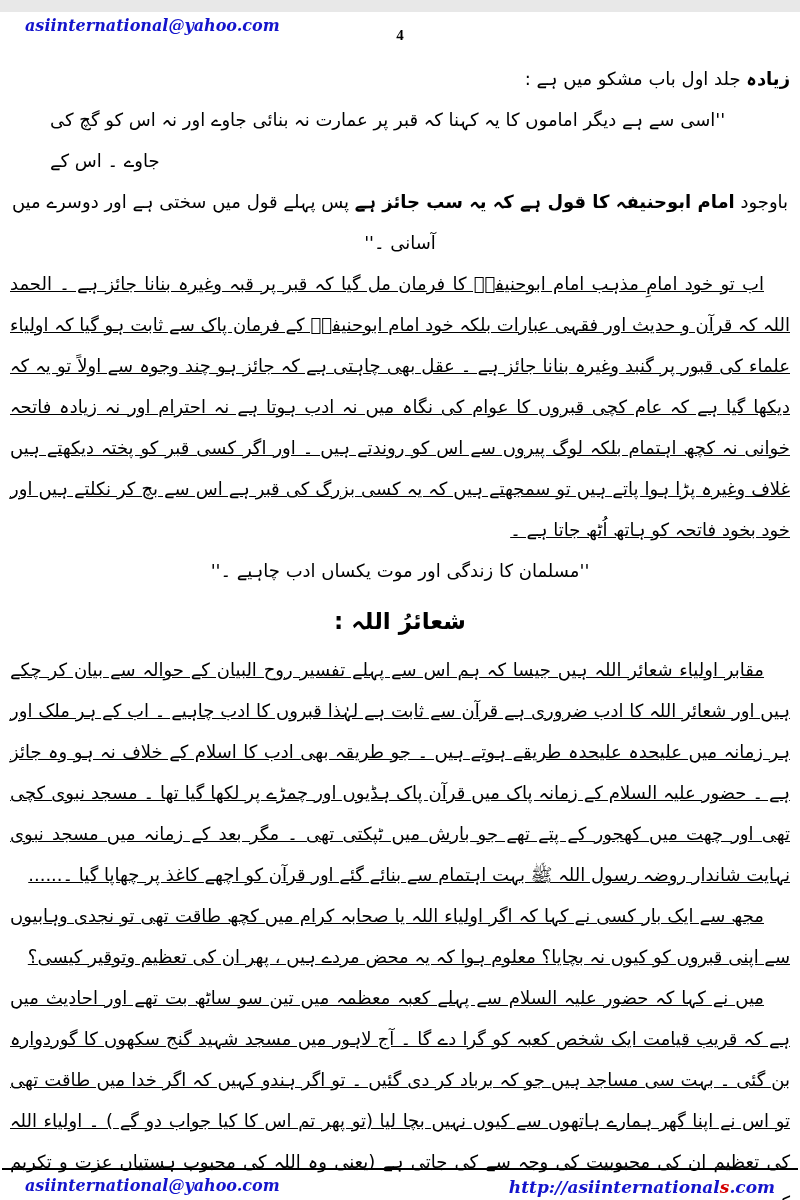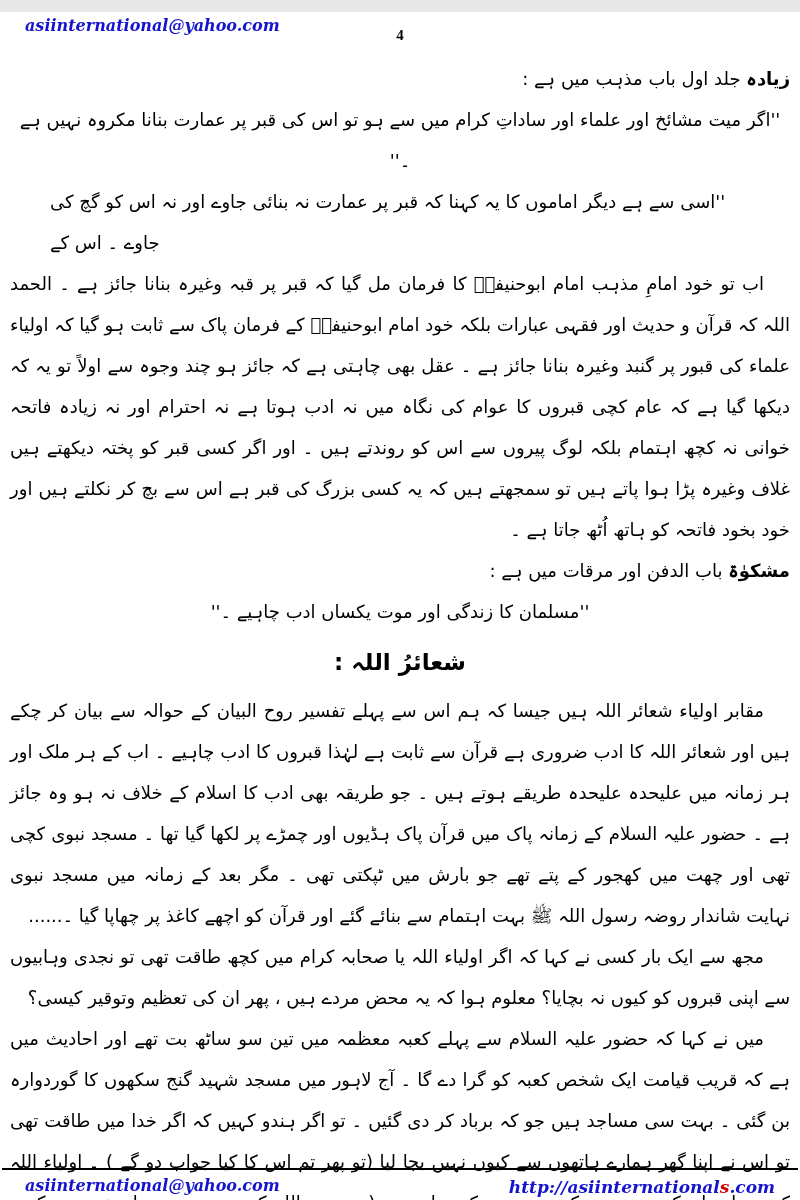--- a/index.html
+++ b/index.html
@@ -19,21 +19,21 @@
     position:absolute;left:0;right:0;top:15px;text-align:center;
     font-family:"Liberation Serif",serif;font-weight:bold;font-size:15px;
   }
   
   .content{
     direction:rtl;padding:0 10px;font-size:18px;line-height:41px;
   }
   .line-right{text-align:right;}
   .quote-line1{text-align:left;padding-right:34px;padding-left:40px;}
   .quote-center{text-align:center;}
-  .justified{text-align:justify;text-indent:26px;}
+  .justified{text-align:justify;text-indent:26px;text-decoration:underline;}
   .b{font-weight:bold;}
   .heading{
     font-size:23px;font-weight:bold;text-align:center;line-height:52px;
     margin:4px 0 2px 0;
   }
   .footer{position:absolute;left:0;right:0;bottom:8px;}
   .footer-rule{border:none;border-top:2px solid #000;margin:0 2px 6px 2px;}
   .footer-links{position:relative;height:28px;}
   .footer-email{
     position:absolute;left:25px;top:0;
@@ -53,34 +53,33 @@
 <div class="page">
 
   <div class="header">
     <a class="header-email" href="#">asiinternational@yahoo.com</a>
     <div class="page-num">4</div>
   </div>
 
   <div class="content">
 
     <div class="line-right">
-      <span class="b">زیادہ</span><span> جلد اول باب مذہب میں ہے :</span>
+      <span class="b">زیادہ</span><span> جلد اول باب مشکو میں ہے :</span>
     </div>
 
-    <div class="quote-center">''اگر میت مشائخ اور علماء اور ساداتِ کرام میں سے ہو تو اس کی قبر پر عمارت بنانا مکروہ نہیں ہے ۔''</div>
 
 
     <div class="quote-line1">''اسی سے ہے دیگر اماموں کا یہ کہنا کہ قبر پر عمارت نہ بنائی جاوے اور نہ اس کو گچ کی جاوے ۔ اس کے</div>
 
+    <div class="quote-center">
+      <span>باوجود </span><span class="b">امام ابوحنیفہ کا قول ہے کہ یہ سب جائز ہے</span><span> پس پہلے قول میں سختی ہے اور دوسرے میں آسانی ۔''</span>
+    </div>
 
     <div class="justified">اب تو خود امامِ مذہب امام ابوحنیفہؒ کا فرمان مل گیا کہ قبر پر قبہ وغیرہ بنانا جائز ہے ۔ الحمد اللہ کہ قرآن و حدیث اور فقہی عبارات بلکہ خود امام ابوحنیفہؒ کے فرمان پاک سے ثابت ہو گیا کہ اولیاء علماء کی قبور پر گنبد وغیرہ بنانا جائز ہے ۔ عقل بھی چاہتی ہے کہ جائز ہو چند وجوہ سے اولاً تو یہ کہ دیکھا گیا ہے کہ عام کچی قبروں کا عوام کی نگاہ میں نہ ادب ہوتا ہے نہ احترام اور نہ زیادہ فاتحہ خوانی نہ کچھ اہتمام بلکہ لوگ پیروں سے اس کو روندتے ہیں ۔ اور اگر کسی قبر کو پختہ دیکھتے ہیں غلاف وغیرہ پڑا ہوا پاتے ہیں تو سمجھتے ہیں کہ یہ کسی بزرگ کی قبر ہے اس سے بچ کر نکلتے ہیں اور خود بخود فاتحہ کو ہاتھ اُٹھ جاتا ہے ۔</div>
 
-    <div class="line-right">
-      <span class="b">مشکوٰۃ</span><span> باب الدفن اور مرقات میں ہے :</span>
-    </div>
 
     <div class="quote-center">''مسلمان کا زندگی اور موت یکساں ادب چاہیے ۔''</div>
 
     <div class="heading">شعائرُ اللہ :</div>
 
     <div class="justified">مقابر اولیاء شعائر اللہ ہیں جیسا کہ ہم اس سے پہلے تفسیر روح البیان کے حوالہ سے بیان کر چکے ہیں اور شعائر اللہ کا ادب ضروری ہے قرآن سے ثابت ہے لہٰذا قبروں کا ادب چاہیے ۔ اب کے ہر ملک اور ہر زمانہ میں علیحدہ علیحدہ طریقے ہوتے ہیں ۔ جو طریقہ بھی ادب کا اسلام کے خلاف نہ ہو وہ جائز ہے ۔ حضور علیہ السلام کے زمانہ پاک میں قرآن پاک ہڈیوں اور چمڑے پر لکھا گیا تھا ۔ مسجد نبوی کچی تھی اور چھت میں کھجور کے پتے تھے جو بارش میں ٹپکتی تھی ۔ مگر بعد کے زمانہ میں مسجد نبوی نہایت شاندار روضہ رسول اللہ ﷺ بہت اہتمام سے بنائے گئے اور قرآن کو اچھے کاغذ پر چھاپا گیا ۔......</div>
 
     <div class="justified">مجھ سے ایک بار کسی نے کہا کہ اگر اولیاء اللہ یا صحابہ کرام میں کچھ طاقت تھی تو نجدی وہابیوں سے اپنی قبروں کو کیوں نہ بچایا؟ معلوم ہوا کہ یہ محض مردے ہیں ، پھر ان کی تعظیم وتوقیر کیسی؟</div>
 
     <div class="justified">میں نے کہا کہ حضور علیہ السلام سے پہلے کعبہ معظمہ میں تین سو ساٹھ بت تھے اور احادیث میں ہے کہ قریب قیامت ایک شخص کعبہ کو گرا دے گا ۔ آج لاہور میں مسجد شہید گنج سکھوں کا گوردوارہ بن گئی ۔ بہت سی مساجد ہیں جو کہ برباد کر دی گئیں ۔ تو اگر ہندو کہیں کہ اگر خدا میں طاقت تھی تو اس نے اپنا گھر ہمارے ہاتھوں سے کیوں نہیں بچا لیا (تو پھر تم اس کا کیا جواب دو گے ) ۔ اولیاء اللہ کی تعظیم ان کی محبوبیت کی وجہ سے کی جاتی ہے (یعنی وہ اللہ کی محبوب ہستیاں عزت و تکریم کی</div>

